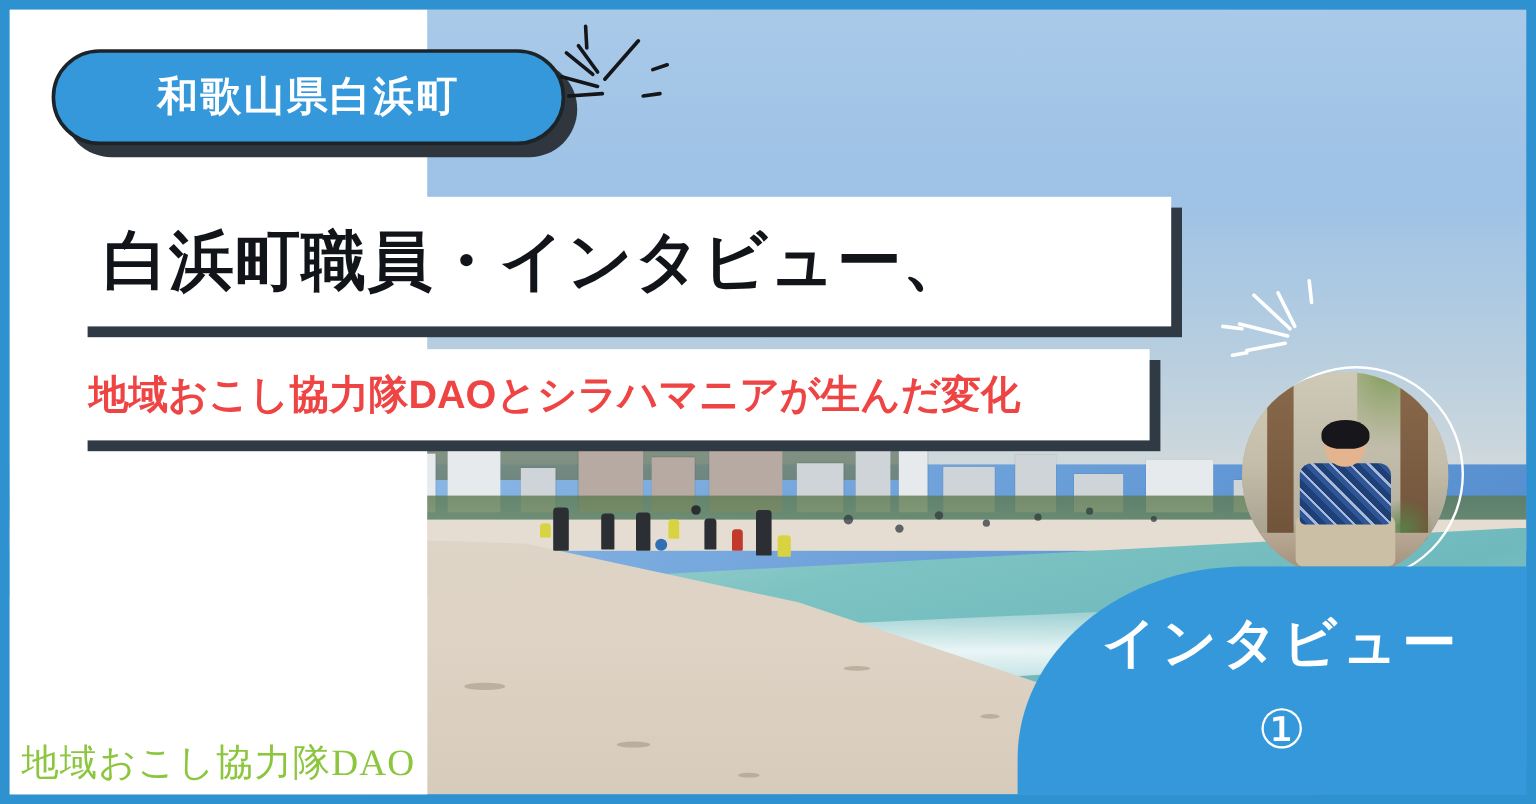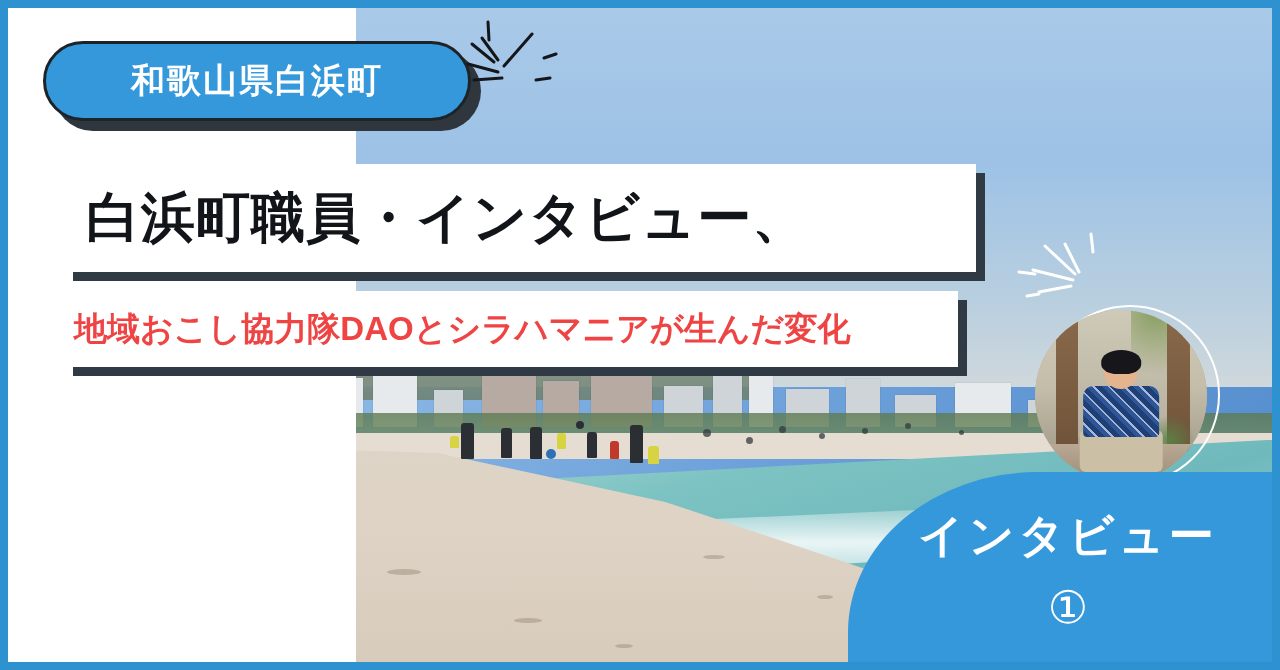--- a/index.html
+++ b/index.html
@@ -330,16 +330,17 @@
       <div class="p-body"></div>
       <div class="p-head"></div>
       <div class="p-hair"></div>
     </div>
 
     <div class="blob"></div>
     <div class="blob-label">インタビュー</div>
     <div class="blob-num">①</div>
 
     <div class="dao">
+      <div class="dao-text">地域おこし協力隊DAO</div>
     </div>
 
   </div>
 </div>
 
 </body></html>

